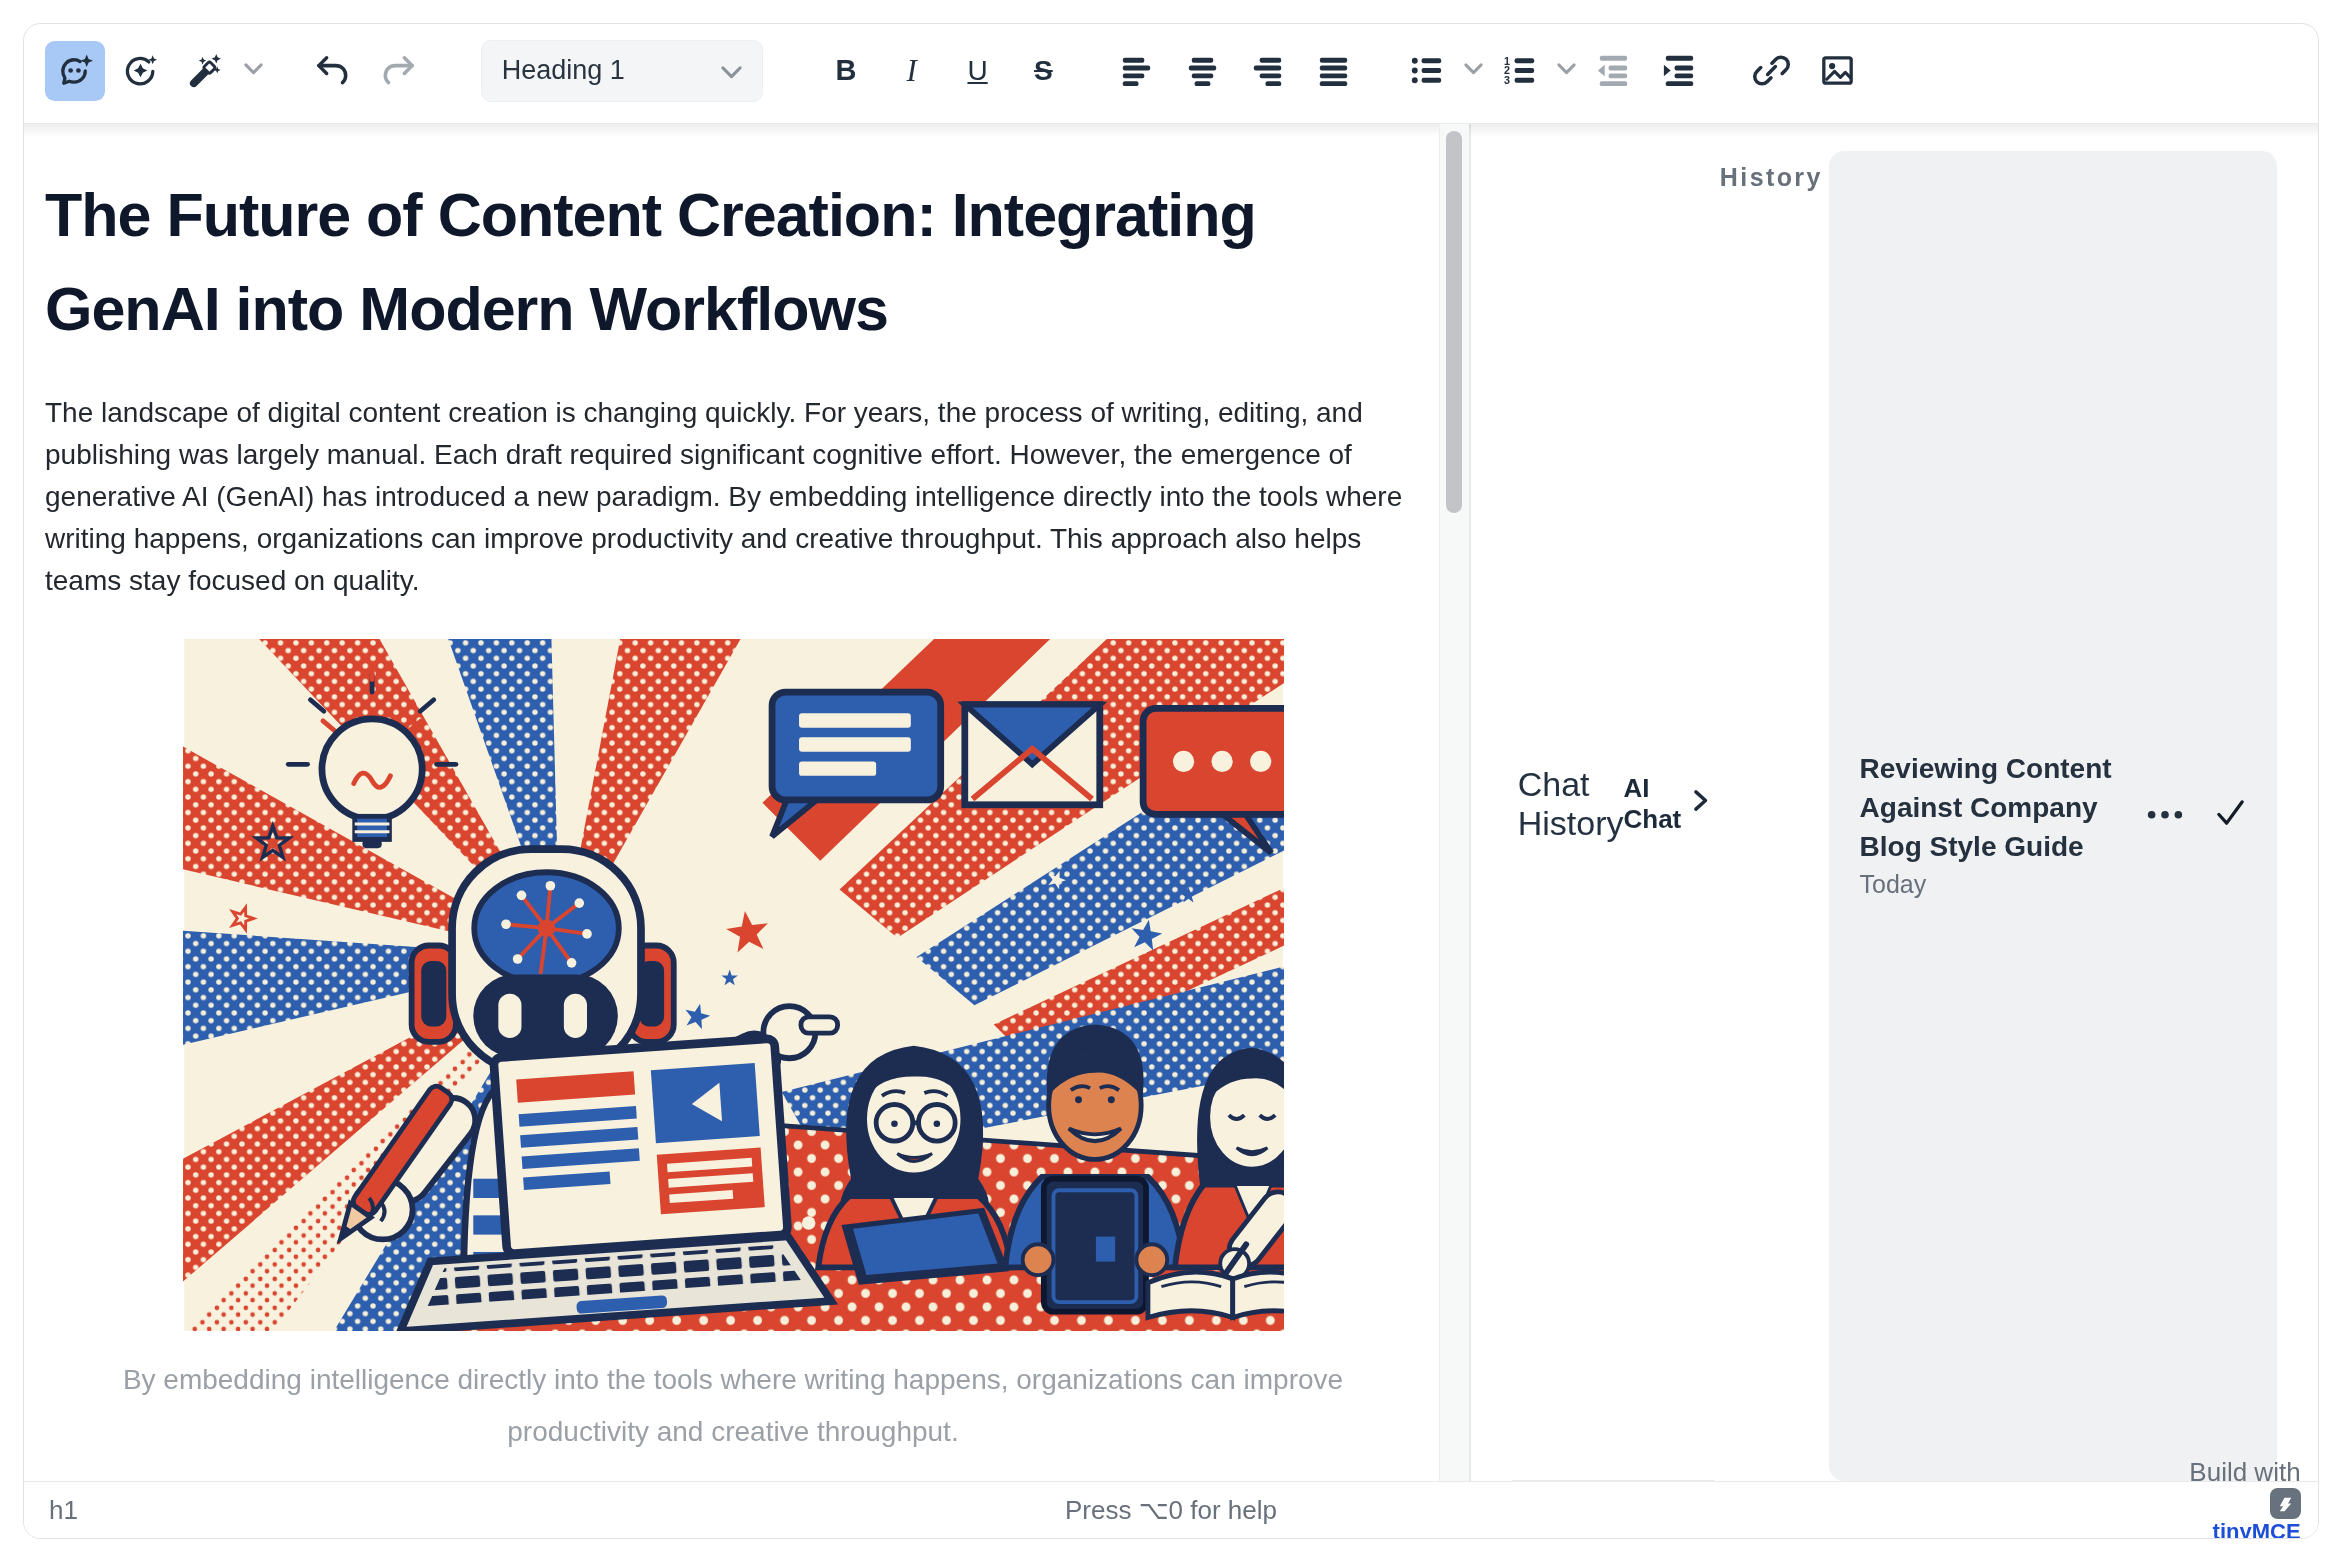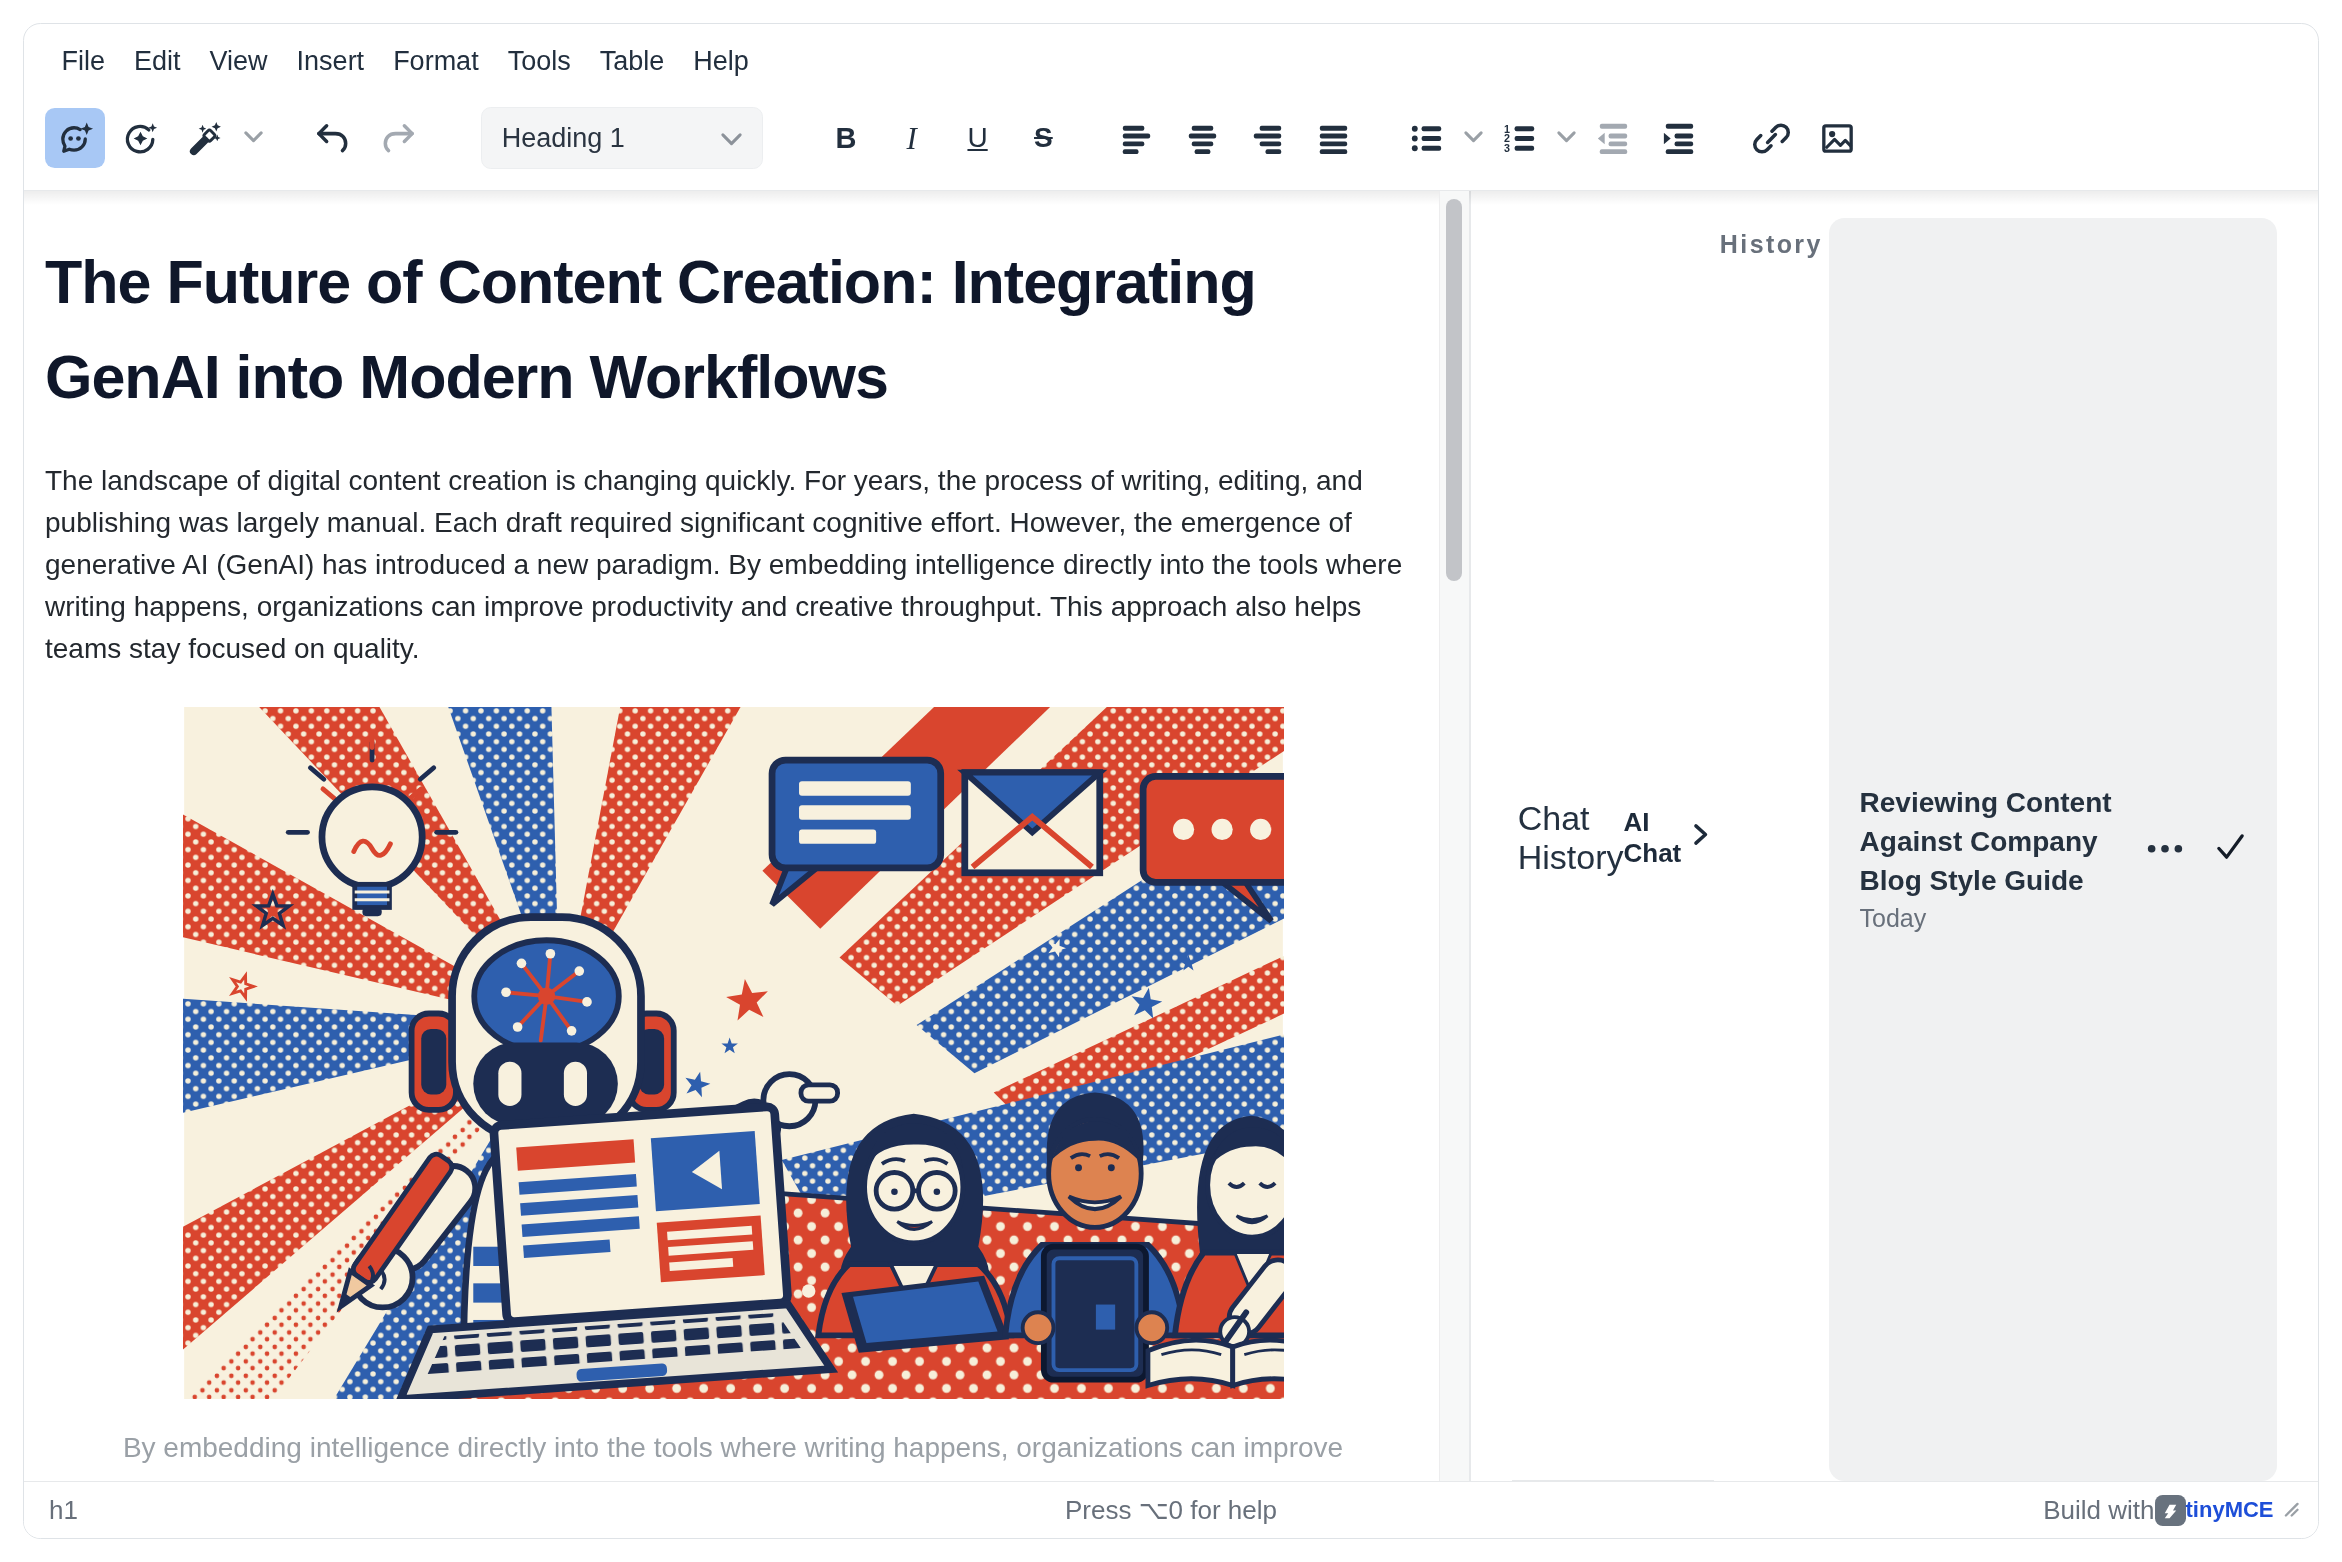--- a/index.html
+++ b/index.html
@@ -57,41 +57,31 @@
   .history-card{margin-top:27px;background:#f0f1f2;border-radius:15.4px;padding:27px 31px;
     display:flex;align-items:center;gap:29px;}
   .card-text{flex:1;min-width:0;}
   .card-title{font-size:28px;font-weight:700;color:#25313f;line-height:39px;max-width:599px;margin-top:16px;}
   .card-time{font-size:25px;color:#68707b;margin-top:3.9px;}
   .card-action{display:flex;align-items:center;justify-content:center;flex:none;}
   
   .statusbar{height:56px;flex:none;border-top:1px solid #e7e9eb;display:flex;align-items:center;
     padding:0 17.4px 0 25px;position:relative;color:#68707b;font-size:26px;background:#fff;}
   .status-center{position:absolute;left:50%;transform:translateX(-50%);color:#68707b;}
-  .status-right{margin-left:auto;display:flex;align-items:center;gap:0;color:#68707b;}
+  .status-right{margin-left:auto;display:flex;align-items:flex-end;gap:0;color:#68707b;flex-direction:column;}
   .branding-name{font-weight:700;font-size:22px;color:#1d4ed8;}
   .logo-box{width:31px;height:31px;border-radius:7.7px;background:#68727e;display:flex;
     align-items:center;justify-content:center;}
   .resize-handle{margin-left:9.7px;display:flex;align-items:flex-end;}
 </style>
 </head>
 <body>
 
 <div class="window">
 
-  <div class="menubar">
-    <span class="menu-item">File</span>
-    <span class="menu-item">Edit</span>
-    <span class="menu-item">View</span>
-    <span class="menu-item">Insert</span>
-    <span class="menu-item">Format</span>
-    <span class="menu-item">Tools</span>
-    <span class="menu-item">Table</span>
-    <span class="menu-item">Help</span>
-  </div>
 
   <div class="toolbar">
     <div class="tbtn active">
       <span>
         <svg width="41" height="41" viewBox="0 0 42 42" fill="none">
           <path d="M31 21.5a11.5 11.5 0 0 1-11.5 11.5c-2 0-3.4-.3-4.9-1L9 34l1.2-5.2c-1.4-2-2.2-4.3-2.2-7.3A11.5 11.5 0 0 1 19.5 10c2.3 0 4.4.6 6.2 1.8" stroke="#222f3e" stroke-width="3.4" stroke-linecap="round" stroke-linejoin="round"></path>
           <circle cx="16" cy="21" r="2.4" fill="#222f3e"></circle>
           <circle cx="24" cy="21" r="2.4" fill="#222f3e"></circle>
           <path d="M32.5 4.5l1.9 4.6 4.6 1.9-4.6 1.9-1.9 4.6-1.9-4.6-4.6-1.9 4.6-1.9z" fill="#222f3e"></path>
         </svg>

